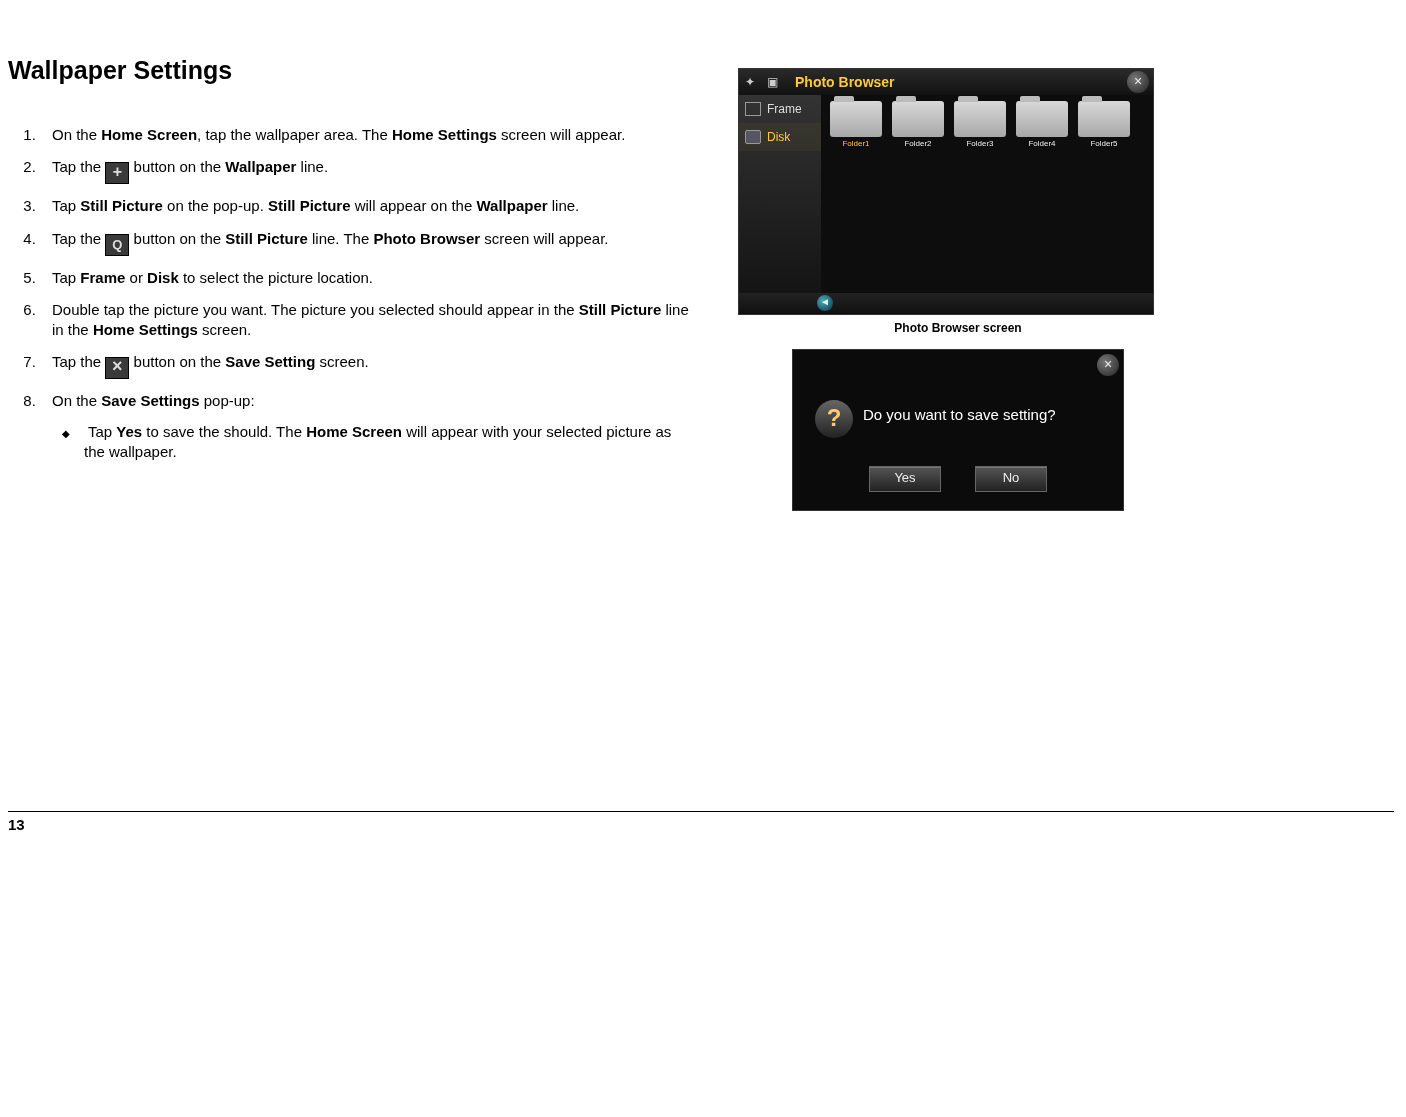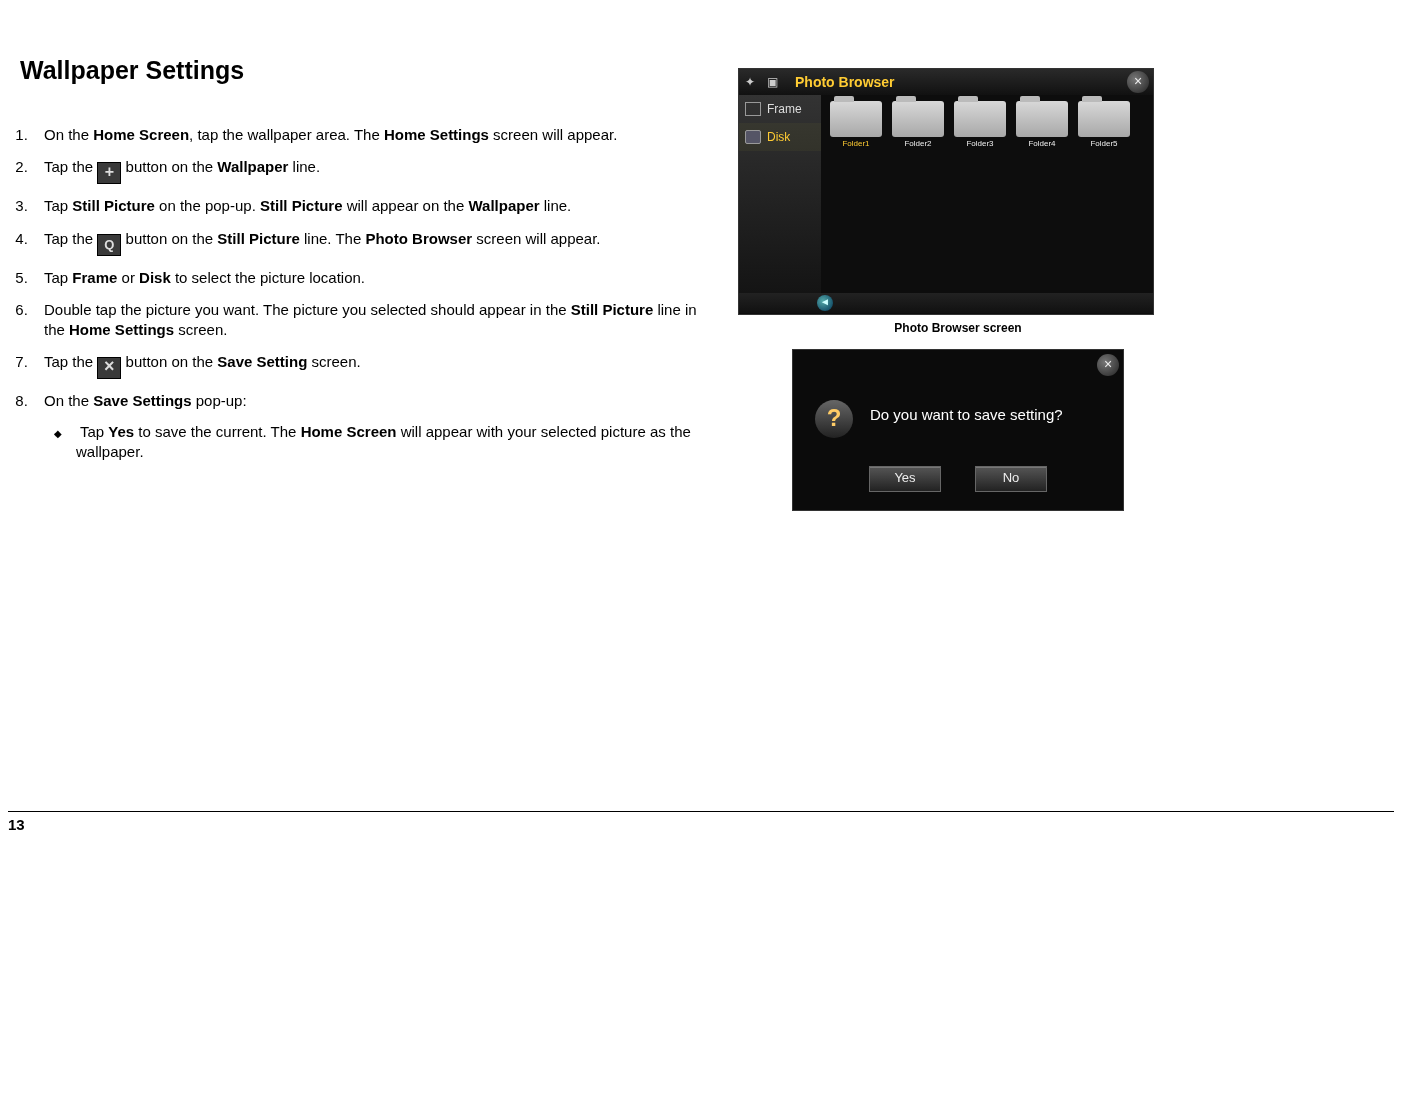--- a/index.html
+++ b/index.html
@@ -7,23 +7,23 @@
     font-size: 15px;
     color: #000;
     margin: 0;
     padding: 8px 12px 0 8px;
     background: #fff;
     width: 1386px;
   }
   .page-wrap { display: flex; }
   .left-col { width: 700px; padding-right: 20px; }
   .right-col { width: 440px; padding-top: 60px; padding-left: 10px; }
-  h1.main-title { font-size: 25px; font-weight: bold; margin: 48px 0 40px 12px; }
+  h1.main-title { font-size: 25px; font-weight: bold; margin: 48px 0 40px 0; }
   h2.sub-title { font-size: 21px; font-weight: bold; margin: 0 0 18px 0; }
-  ol.steps { margin: 4px; padding-left: 20px; }
+  ol.steps { margin: 12px; padding-left: 20px; }
   ol.steps > li { padding-left: 12px; margin-bottom: 12px; line-height: 1.35; }
   ul.bullets { list-style: none; margin: 10px 0 0 0; padding-left: 32px; }
   ul.bullets > li { margin-bottom: 10px; line-height: 1.35; }
   ul.bullets > li::before { content: "◆"; font-size: 10px; margin-right: 10px; margin-left: -22px; display: inline-block; width: 12px; }
   b { font-weight: bold; }
   .inline-icon {
     display: inline-block;
     vertical-align: -5px;
     width: 22px; height: 20px;
     background: #3a3a3a;
@@ -76,21 +76,21 @@
   .save-popup {
     width:330px;height:160px;
     background:#0b0b0b;
     border:1px solid #333;
     margin:0 auto;
     position:relative;
     color:#fff;
   }
   .sp-close { position:absolute;right:4px;top:4px;width:22px;height:22px;border-radius:50%;background:radial-gradient(circle at 8px 8px,#777,#222);color:#eee;text-align:center;line-height:20px;font-size:14px;}
   .sp-question-icon { position:absolute;left:22px;top:50px;width:38px;height:38px;border-radius:50%;background:linear-gradient(#666,#222);color:#ffcc66;text-align:center;line-height:36px;font-size:24px;font-weight:bold;}
-  .sp-text { position:absolute;left:70px;top:56px;font-size:15px;margin-left:7px;}
+  .sp-text { position:absolute;left:70px;top:56px;font-size:15px;}
   .sp-buttons { position:absolute;bottom:18px;left:0;right:0;display:flex;justify-content:center;gap:34px;}
   .sp-btn { width:70px;height:24px;background:linear-gradient(#555,#222);border:1px solid #666;color:#eee;font-size:13px;text-align:center;line-height:22px;box-shadow:inset 0 1px 0 #777;}
   .footer { border-top:1px solid #000; margin-top:300px; font-weight:bold; padding-top:4px; padding-right:4px;}
 </style>
 </head>
 <body>
 
 <div class="page-wrap">
   <div class="left-col">
     <h1 class="main-title">Wallpaper Settings</h1>
@@ -114,21 +114,21 @@
       <li>
         <span>Double tap the picture you want.  The picture you selected should appear in the </span><b>Still Picture</b><span> line in the </span><b>Home Settings</b><span> screen.</span>
       </li>
       <li>
         <span>Tap the </span><span class="inline-icon close"></span><span> button on the </span><b>Save Setting</b><span> screen.</span>
       </li>
       <li>
         <span>On the </span><b>Save Settings</b><span> pop-up:</span>
         <ul class="bullets">
           <li>
-            <span>Tap </span><b>Yes</b><span> to save the current.  The </span><b>Home Screen</b><span> will appear with your selected picture as the wallpaper.</span>
+            <span>Tap </span><b>Yes</b><span> to save the should.  The </span><b>Home Screen</b><span> will appear with your selected picture as the wallpaper.</span>
           </li>
         </ul>
       </li>
     </ol>
   </div>
 
   <div class="right-col">
 
     <div class="photo-browser">
       <div class="pb-titlebar">

